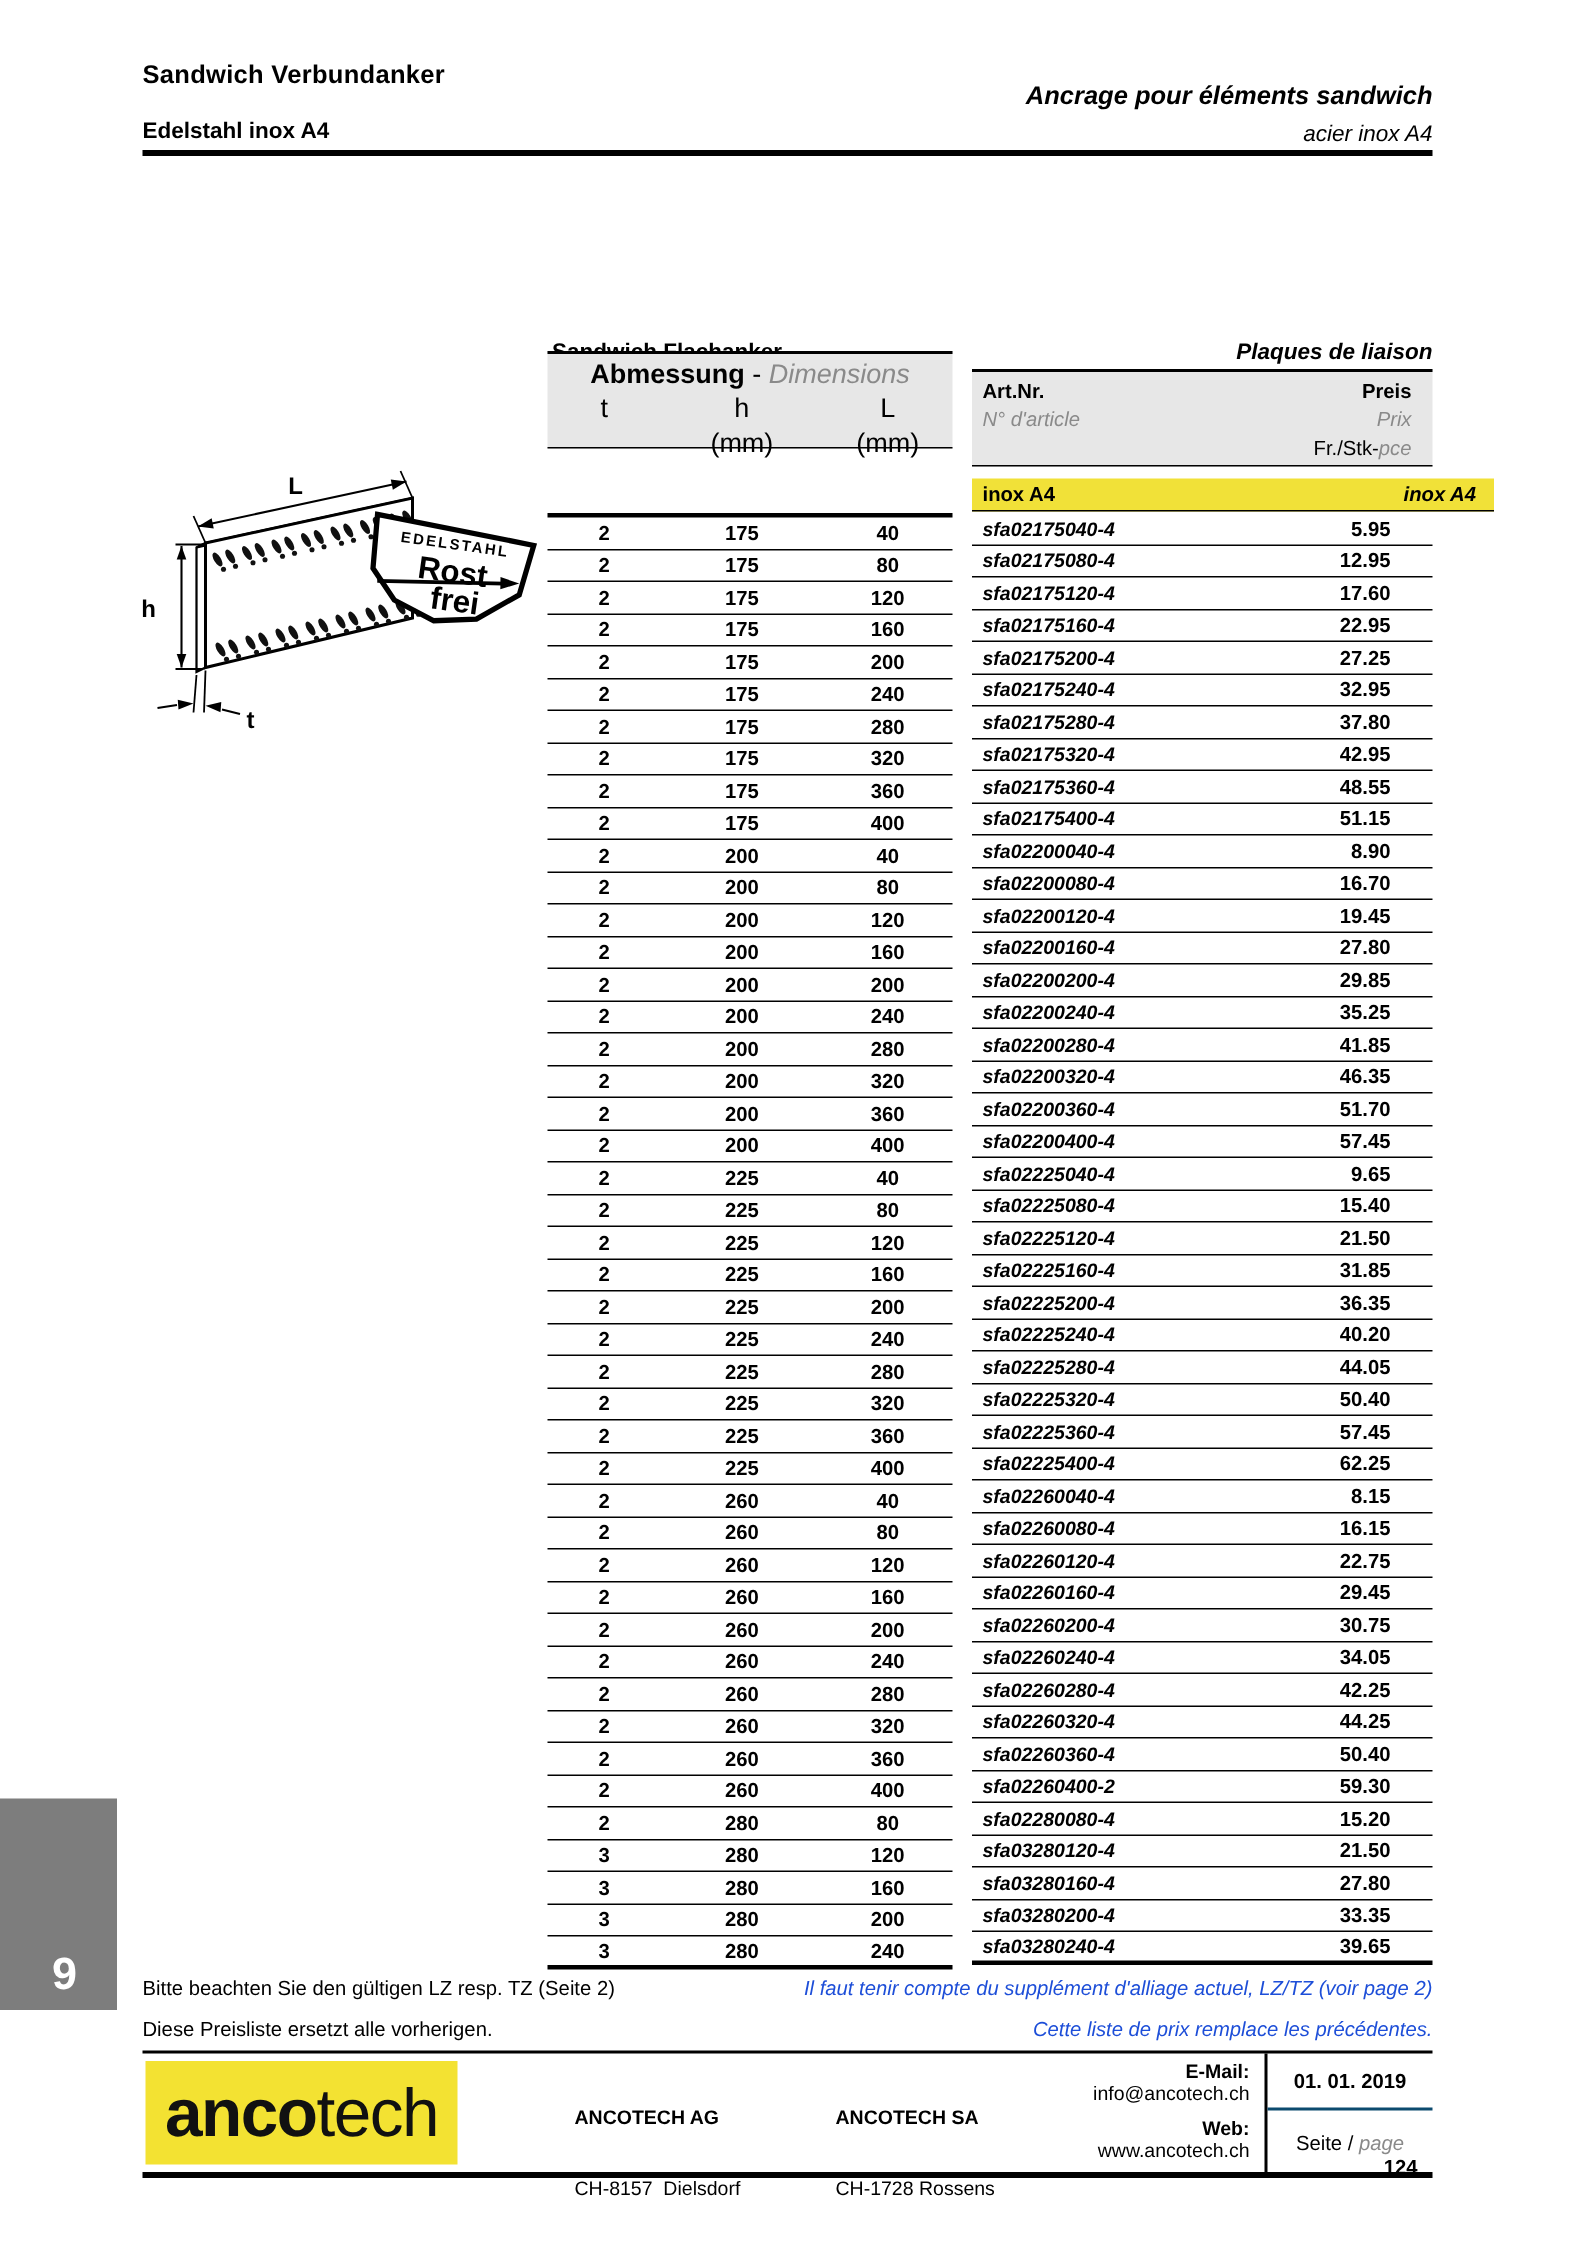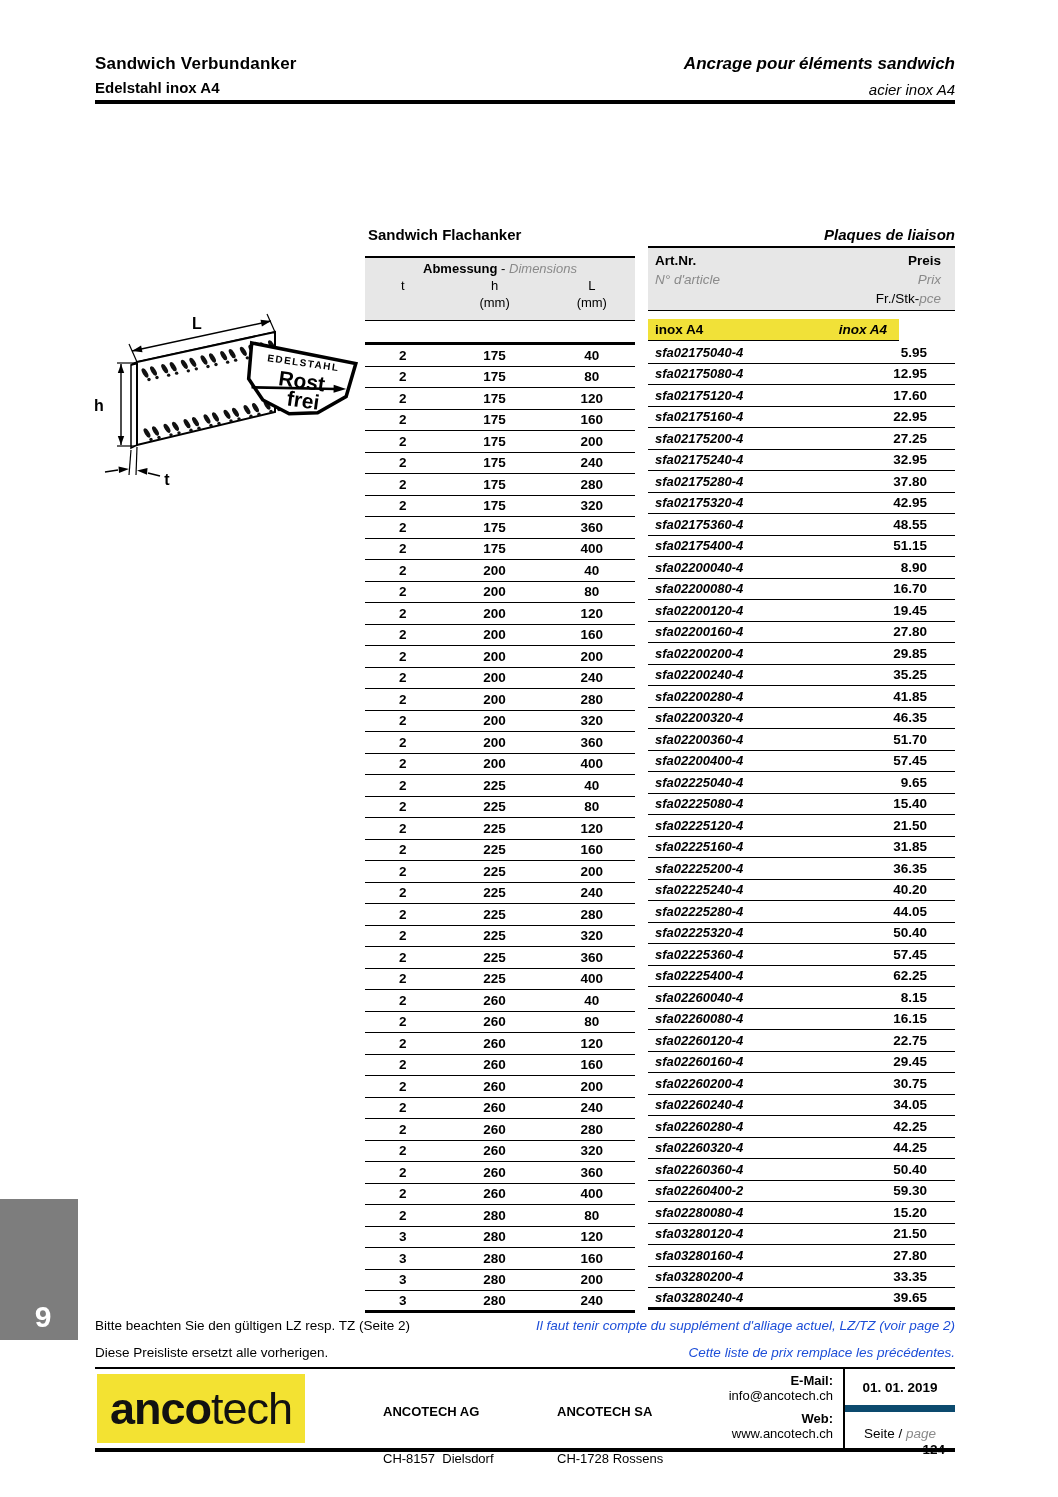--- a/index.html
+++ b/index.html
@@ -2,50 +2,50 @@
 <html><head>
 <meta charset="utf-8">
 <style>
   html,body{margin:0;padding:0;}
   body{
     width:1058px;height:1497px;position:relative;background:#fff;
     font-family:"Liberation Sans", sans-serif;color:#000;overflow:hidden;
   }
   .abs{position:absolute;}
   
-  .hdr-title-de{left:95px;top:54px;font-size:17px;font-weight:bold;letter-spacing:.2px;}
+  .hdr-title-de{left:95px;top:40px;font-size:17px;font-weight:bold;letter-spacing:.2px;}
   .hdr-sub-de{left:95px;top:79px;font-size:15px;font-weight:bold;}
   .hdr-title-fr{right:103px;top:54px;font-size:17px;font-weight:bold;font-style:italic;}
   .hdr-sub-fr{right:103px;top:81px;font-size:15px;font-weight:normal;font-style:italic;}
   .hdr-rule{left:95px;top:100px;width:860px;height:4px;background:#000;}
 
   
   .tbl-title-de{left:368px;top:226px;font-size:15px;font-weight:bold;}
   .tbl-title-fr{right:103px;top:226px;font-size:15px;font-weight:bold;font-style:italic;}
 
   
-  .dims-head{left:365px;top:256px;width:270px;height:65px;background:#e7e7e7;
-    border-top:2px solid #000;border-bottom:1px solid #000;box-sizing:border-box;font-size:13px;}
+  .dims-head{left:365px;top:234px;width:270px;height:65px;background:#e7e7e7;
+    border-top:2px solid #000;border-bottom:1px solid #000;box-sizing:border-box;font-size:18px;}
   .dims-head .l1{text-align:center;margin-top:3px;}
   .dims-head .bold{font-weight:bold;}
   .gray-it{font-style:italic;color:#8a8a8a;}
   .dims-cols{display:flex;margin-top:2px;}
   .ct{width:28%;text-align:center;}
   .ch{width:40%;text-align:center;}
   .cl{width:32%;text-align:center;}
 
   .price-head{left:648px;top:246px;width:307px;height:65px;background:#e7e7e7;
     border-top:2px solid #000;border-bottom:1px solid #000;box-sizing:border-box;
     display:flex;justify-content:space-between;padding:3px 14px 0 7px;font-size:13.5px;}
   .price-head .lcol div{line-height:19px;}
   .price-head .rcol{text-align:right;}
   .price-head .rcol div{line-height:19px;}
 
   
-  .mat-band{left:648px;top:319px;width:251px;height:22px;background:#f1e138;
+  .mat-band{left:648px;top:319px;width:348px;height:22px;background:#f1e138;
     border-bottom:1px solid #000;box-sizing:border-box;display:flex;justify-content:space-between;
     align-items:center;padding:0 12px 0 7px;font-size:13.5px;}
   .mat-de{font-weight:bold;}
   .mat-fr{font-weight:bold;font-style:italic;}
 
   
   .dims-body{left:365px;top:342px;width:270px;border-top:3px solid #000;}
   .lrow{display:flex;height:21.5px;border-bottom:1px solid #000;box-sizing:border-box;
     align-items:center;font-size:13.5px;font-weight:bold;}
   .lrow:last-child{border-bottom-width:3px;}
@@ -78,21 +78,21 @@
   .logo-bold{font-weight:bold;}
   .contact{position:absolute;top:5px;font-size:13px;white-space:pre;}
   .contact .name{font-weight:bold;margin-bottom:2px;}
   .contact .city{margin-bottom:8px;}
   .col-ag{left:288px;}
   .col-sa{left:462px;}
   .emailcol{position:absolute;top:4px;right:122px;text-align:right;font-size:13px;}
   .emailcol .lbl{font-weight:bold;}
   .emailcol .val{margin-bottom:4px;}
   .datebox{position:absolute;right:0;top:0;bottom:0;width:110px;border-left:2px solid #000;}
-  .datecell{height:36px;border-bottom:7px solid #0c4a6e;display:flex;align-items:center;
+  .datecell{height:36px;border-bottom:2px solid #0c4a6e;display:flex;align-items:center;
     justify-content:center;font-size:13.5px;font-weight:bold;}
   .seitecell{text-align:center;font-size:13.5px;padding-top:14px;}
   .seitecell .pv{ text-align:right;padding-right:10px;font-weight:bold;margin-top:1px;}
 </style>
 </head>
 <body>
 
 <div class="abs hdr-title-de">Sandwich Verbundanker</div>
 <div class="abs hdr-sub-de">Edelstahl inox A4</div>
 <div class="abs hdr-title-fr">Ancrage pour éléments sandwich</div>

